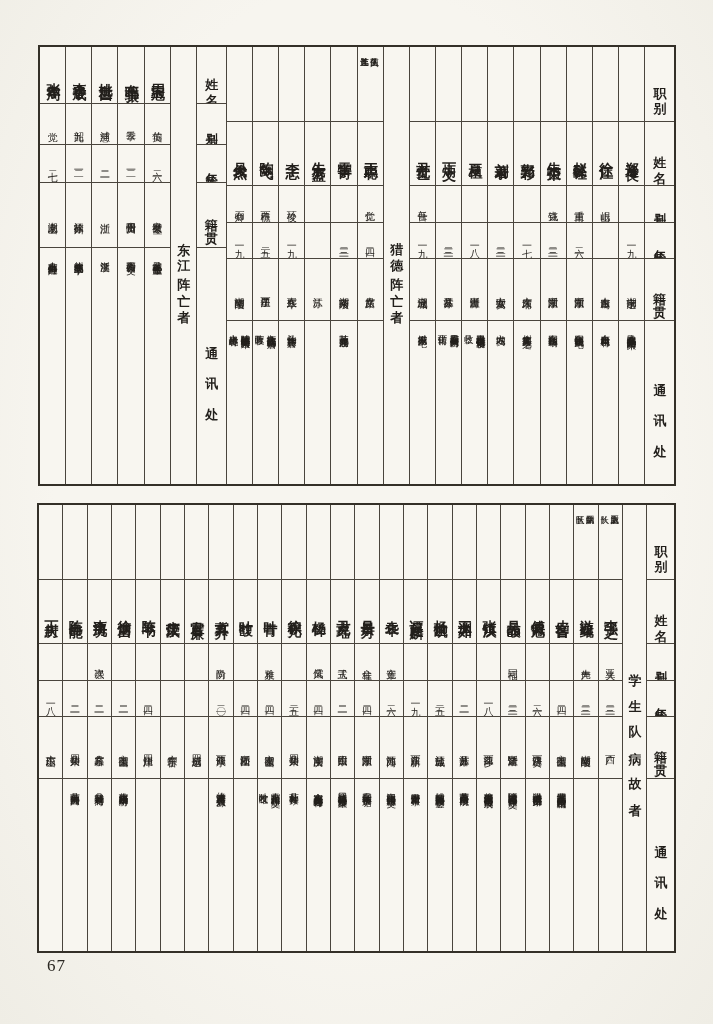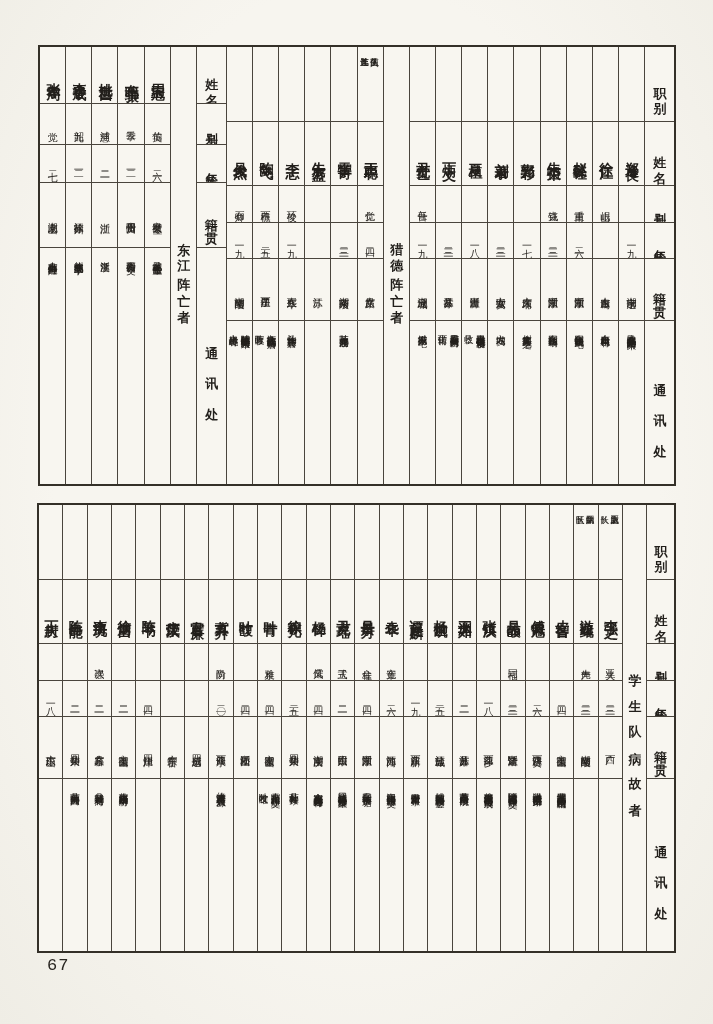--- a/index.html
+++ b/index.html
@@ -61,21 +61,21 @@
   .hdr.alias span,.hdr.age span{font-size:12px;letter-spacing:3px;margin-bottom:-3px;}
   .hdr.origin span{font-size:13px;letter-spacing:13px;margin-bottom:-13px;}
   .hdr.addr span{font-size:13px;letter-spacing:31px;margin-bottom:-31px;}
   
   .label span{font-size:13px;font-weight:bold;}
   #table-top .label span{letter-spacing:17px;margin-bottom:-17px;}
   #table-bottom .label span{letter-spacing:26px;margin-bottom:-26px;}
   .page-number{
     position:absolute;left:47px;top:956px;
     font-size:17px;letter-spacing:1px;color:#2a2722;
-    font-family:Liberation Mono, monospace;
+    font-family:Liberation Serif, serif;
   }
 </style>
 </head>
 <body>
 
 <div class="page">
   <div class="vtable" id="table-top">
       <div class="col hdr-col c6">
         <div class="cell hdr rank">
           <span>职别</span>

